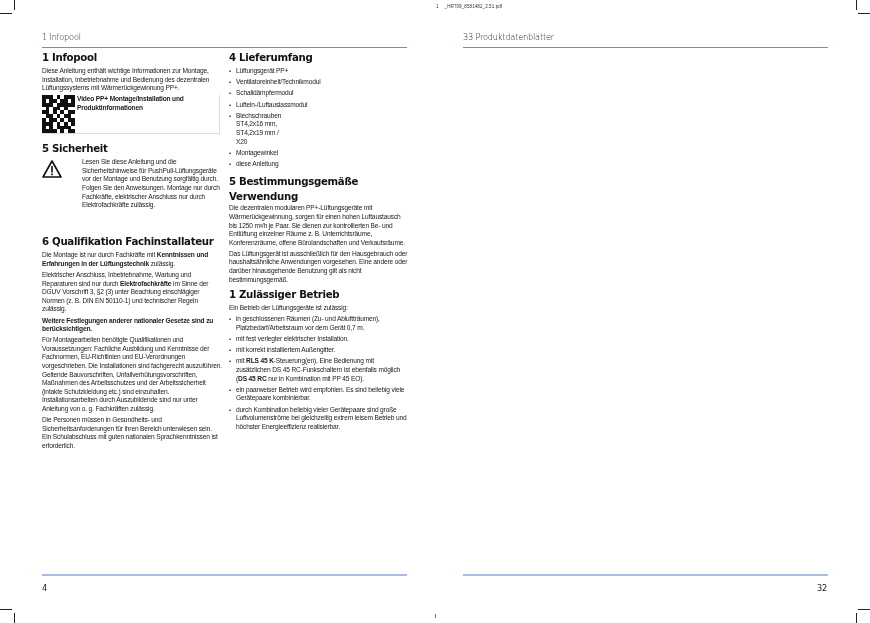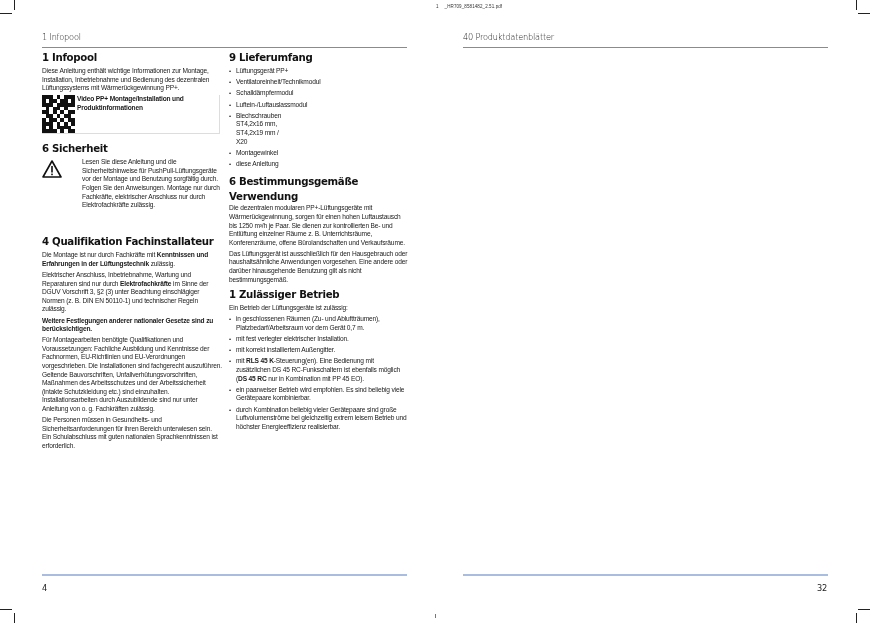--- a/index.html
+++ b/index.html
@@ -157,59 +157,59 @@
             <span class="b"></span>
             <span></span>
             <span class="b"></span>
             <span class="b"></span>
           </div>
         <div class="video-text">Video PP+ Montage/Installation und Produktinformationen</div>
       </div>
     </section>
 
     <section>
-      <h2>6 Sicherheit</h2>
+      <h2>5 Sicherheit</h2>
       <div class="warn">
         <div class="warn-icon">
           <svg width="20" height="18" viewBox="0 0 20 18">
             <polygon points="10,1 19,17 1,17" fill="none" stroke="#111" stroke-width="1.6" stroke-linejoin="round"></polygon>
             <rect x="9.2" y="6" width="1.6" height="6.5" fill="#111"></rect>
             <rect x="9.2" y="13.6" width="1.6" height="1.6" fill="#111"></rect>
           </svg>
         </div>
         <p class="warn-text">Lesen Sie diese Anleitung und die Sicherheitshinweise für PushPull-Lüftungsgeräte vor der Montage und Benutzung sorgfältig durch. Folgen Sie den Anweisungen. Montage nur durch Fachkräfte, elektrischer Anschluss nur durch Elektrofachkräfte zulässig.</p>
       </div>
     </section>
 
     <section>
-      <h2>4 Qualifikation Fachinstallateur</h2>
+      <h2>6 Qualifikation Fachinstallateur</h2>
       <p><span>Die Montage ist nur durch Fachkräfte mit </span><b>Kenntnissen und Erfahrungen in der Lüftungstechnik</b><span> zulässig.</span></p>
       <p><span>Elektrischer Anschluss, Inbetriebnahme, Wartung und Reparaturen sind nur durch </span><b>Elektrofachkräfte</b><span> im Sinne der DGUV Vorschrift 3, §2 (3) unter Beachtung einschlägiger Normen (z. B. DIN EN 50110-1) und technischer Regeln zulässig.</span></p>
       <p><b>Weitere Festlegungen anderer nationaler Gesetze sind zu berücksichtigen.</b></p>
       <p>Für Montagearbeiten benötigte Qualifikationen und Voraussetzungen: Fachliche Ausbildung und Kenntnisse der Fachnormen, EU-Richtlinien und EU-Verordnungen vorgeschrieben. Die Installationen sind fachgerecht auszuführen. Geltende Bauvorschriften, Unfallverhütungsvorschriften, Maßnahmen des Arbeitsschutzes und der Arbeitssicherheit (intakte Schutzkleidung etc.) sind einzuhalten. Installationsarbeiten durch Auszubildende sind nur unter Anleitung von o. g. Fachkräften zulässig.</p>
       <p>Die Personen müssen in Gesundheits- und Sicherheitsanforderungen für ihren Bereich unterwiesen sein. Ein Schulabschluss mit guten nationalen Sprachkenntnissen ist erforderlich.</p>
     </section>
   </div>
 
   <div class="col mid">
     <section>
-      <h2>9 Lieferumfang</h2>
+      <h2>4 Lieferumfang</h2>
       <ul>
         <li>Lüftungsgerät PP+</li>
         <li>Ventilatoreinheit/Technikmodul</li>
         <li>Schalldämpfermodul</li>
         <li>Luftein-/Luftauslassmodul</li>
         <li style="width:60px;">Blechschrauben ST4,2x16 mm, ST4,2x19 mm / X20</li>
         <li>Montagewinkel</li>
         <li>diese Anleitung</li>
       </ul>
     </section>
 
     <section>
-      <h2 class="h5" style="width:130px;">6 Bestimmungsgemäße Verwendung</h2>
+      <h2 class="h5" style="width:130px;">5 Bestimmungsgemäße Verwendung</h2>
       <p>Die dezentralen modularen PP+-Lüftungsgeräte mit Wärmerückgewinnung, sorgen für einen hohen Luftaustausch bis 1250 m³/h je Paar. Sie dienen zur kontrollierten Be- und Entlüftung einzelner Räume z. B. Unterrichtsräume, Konferenzräume, offene Bürolandschaften und Verkaufsräume.</p>
       <p style="margin-bottom:5px;">Das Lüftungsgerät ist ausschließlich für den Hausgebrauch oder haushaltsähnliche Anwendungen vorgesehen. Eine andere oder darüber hinausgehende Benutzung gilt als nicht bestimmungsgemäß.</p>
     </section>
 
     <section>
       <h2>1 Zulässiger Betrieb</h2>
       <p>Ein Betrieb der Lüftungsgeräte ist zulässig:</p>
       <ul>
         <li>in geschlossenen Räumen (Zu- und Abluftträumen), Platzbedarf/Arbeitsraum vor dem Gerät 0,7 m.</li>
         <li>mit fest verlegter elektrischer Installation.</li>
@@ -219,17 +219,17 @@
         <li>durch Kombination beliebig vieler Gerätepaare sind große Luftvolumenströme bei gleichzeitig extrem leisem Betrieb und höchster Energieeffizienz realisierbar.</li>
       </ul>
     </section>
   </div>
 
   <div class="rule-bottom" style="left:42px; width:365px;"></div>
   <div class="page-num" style="left:42px;">4</div>
 </div>
 
 <div>
-  <div class="running-head" style="left:463px;">40 Produktdatenblätter</div>
+  <div class="running-head" style="left:463px;">33 Produktdatenblätter</div>
   <div class="rule-top" style="left:463px; width:365px;"></div>
   <div class="rule-bottom" style="left:463px; width:365px;"></div>
   <div class="page-num" style="right:43px;">32</div>
 </div>
 
 </body></html>

